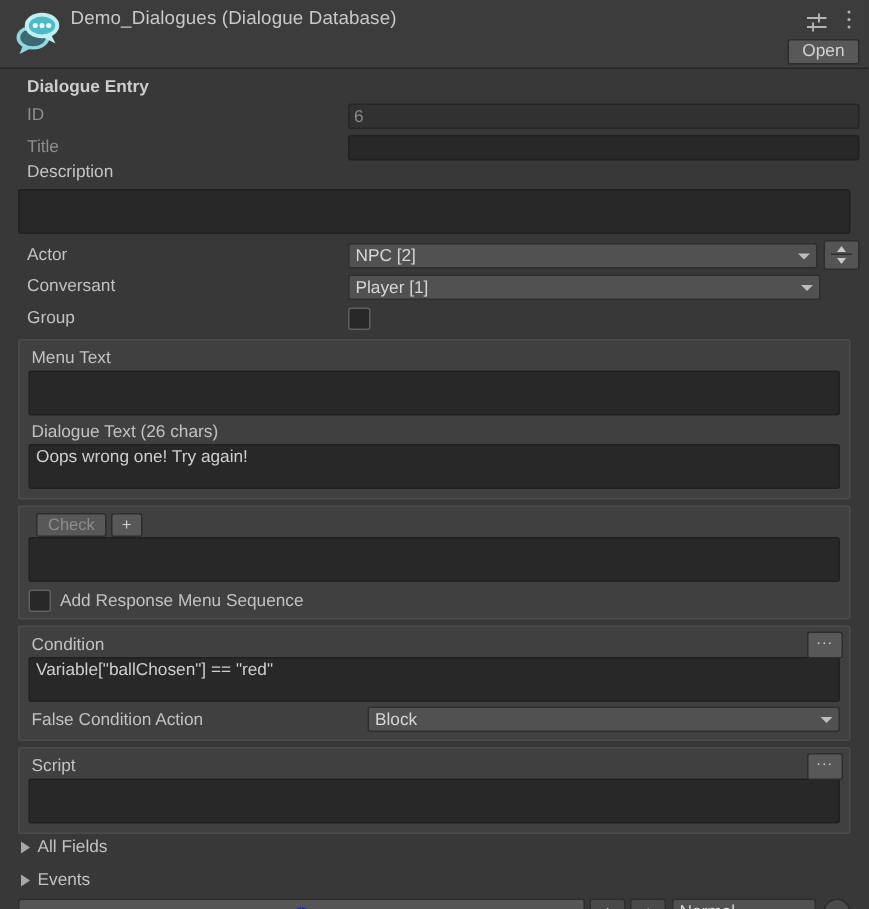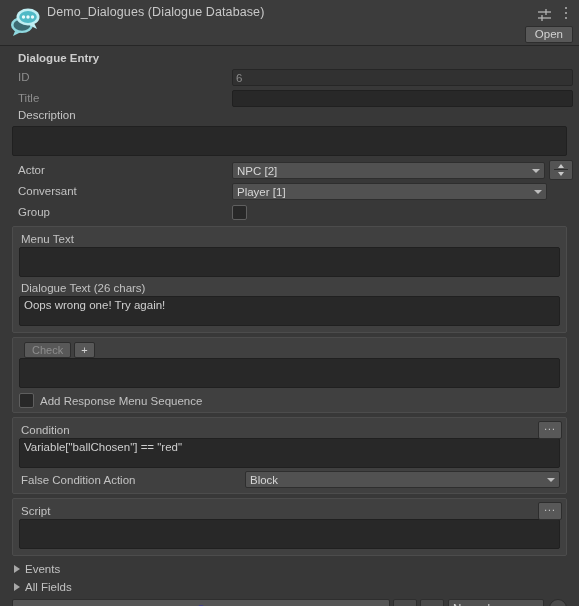--- a/index.html
+++ b/index.html
@@ -342,27 +342,27 @@
     <div class="panel">
       <div class="panel-head">
         <span class="ttl">Script</span>
         <span class="dots-btn">...</span>
       </div>
       <div class="panel-row">
         <div class="wide-input"></div>
       </div>
     </div>
 
+    <div class="foldout">
+      <span class="tri"></span>
+      <span class="txt">All Fields</span>
+    </div>
     <div class="foldout" style="margin-top:4px;">
       <span class="tri"></span>
       <span class="txt">Events</span>
-    </div>
-    <div class="foldout">
-      <span class="tri"></span>
-      <span class="txt">All Fields</span>
     </div>
 
 
     <div class="link-row">
       <div class="link-field">&lt;&gt;</div>
       <div class="arrow-btn">↑</div>
       <div class="arrow-btn">↓</div>
       <div class="popup link-popup">
         <span>Normal</span>
         <span class="arr"></span>

